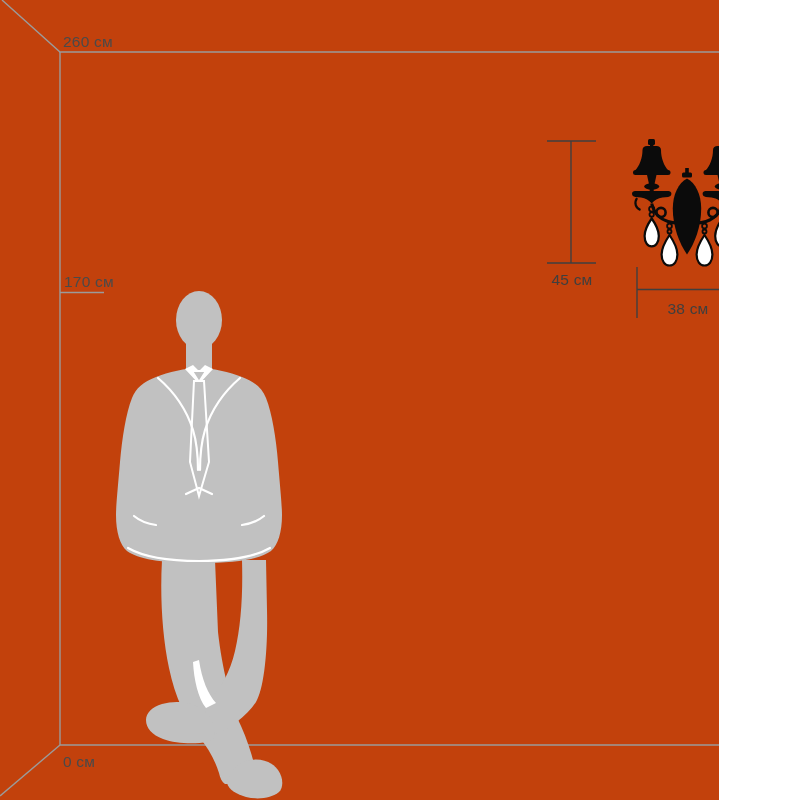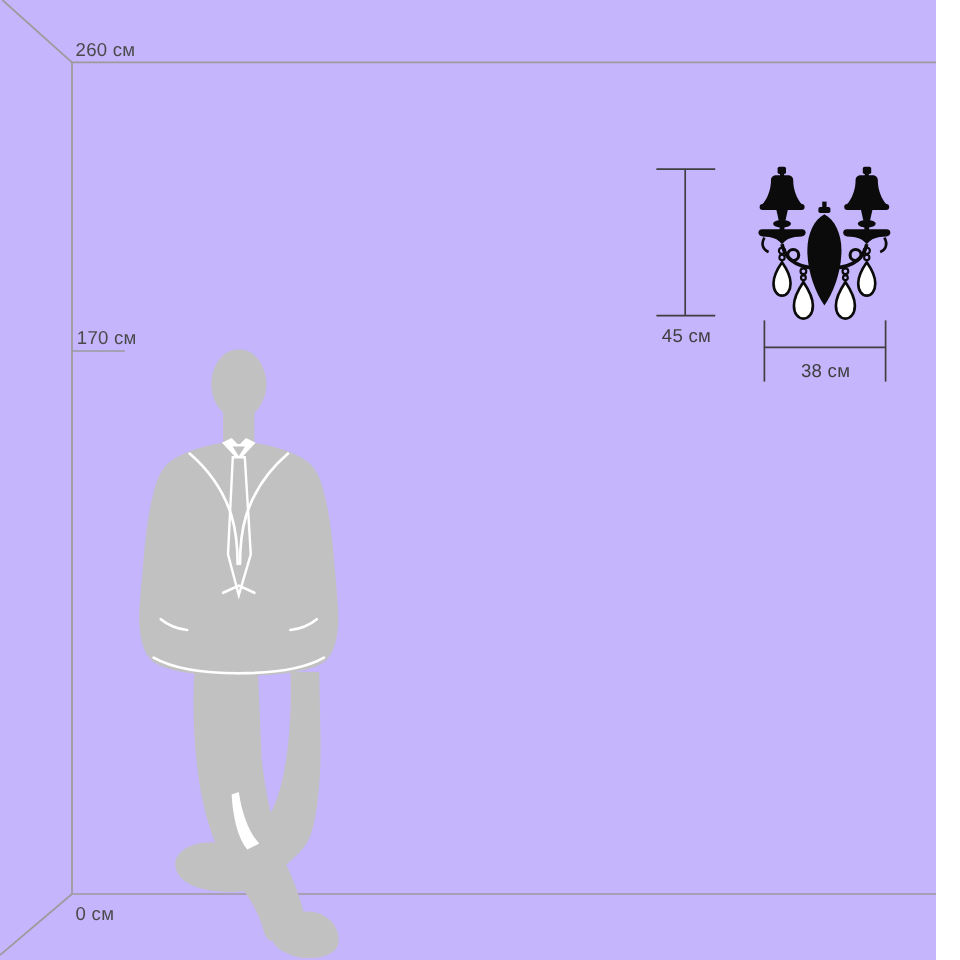--- a/index.html
+++ b/index.html
@@ -1,19 +1,19 @@
 <!DOCTYPE html>
 <html><head>
 <meta charset="utf-8">
 <style>
   html,body{margin:0;padding:0;background:#ffffff;}
   .canvas{
     position:relative;
-    width:780px;height:800px;
-    background:#c4b5fd;
+    width:719px;height:800px;
+    background:#c2410c;
     overflow:hidden;
     font-family:"Liberation Sans","DejaVu Sans",sans-serif;
   }
   svg{display:block;}
   text{
     font-family:"Liberation Sans","DejaVu Sans",sans-serif;
     font-size:15.5px;
     letter-spacing:0.2px;
   }
 </style>

